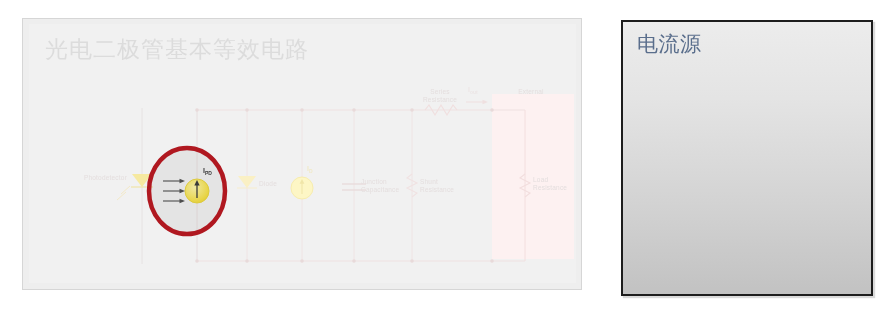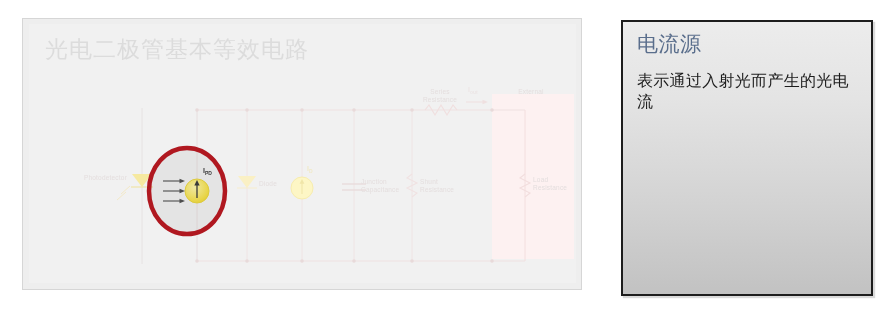--- a/index.html
+++ b/index.html
@@ -79,20 +79,21 @@
   #panel {
     position: absolute;
     left: 621px;
     top: 20px;
     width: 252px;
     height: 276px;
     box-sizing: border-box;
     border: 2px solid #1d1d1d;
     background: linear-gradient(180deg, #ececec 0%, #e4e4e4 28%, #d5d5d5 62%, #c2c2c2 100%);
     box-shadow: 2px 2px 1px rgba(150,150,150,.35);
+    text-align: right;
   }
   #panel-title {
     position: absolute;
     left: 14px;
     top: 8px;
     font-size: 21px;
     color: #5a6e8c;
     letter-spacing: .5px;
   }
   #panel-body {
@@ -217,14 +218,13 @@
       <div class="ilabel faint" style="left:278px; top:141px;"><span>I</span><sub>D</sub></div>
 
       <div class="ilabel faint2" style="left:439px; top:62px;"><span>I</span><sub>out</sub></div>
     </div>
 
   </div>
 </div>
 
 <div id="panel">
   <div id="panel-title">电流源</div>
-  <div id="panel-body">表示通过入射光而产生的光电流</div>
 </div>
 
 </body></html>

